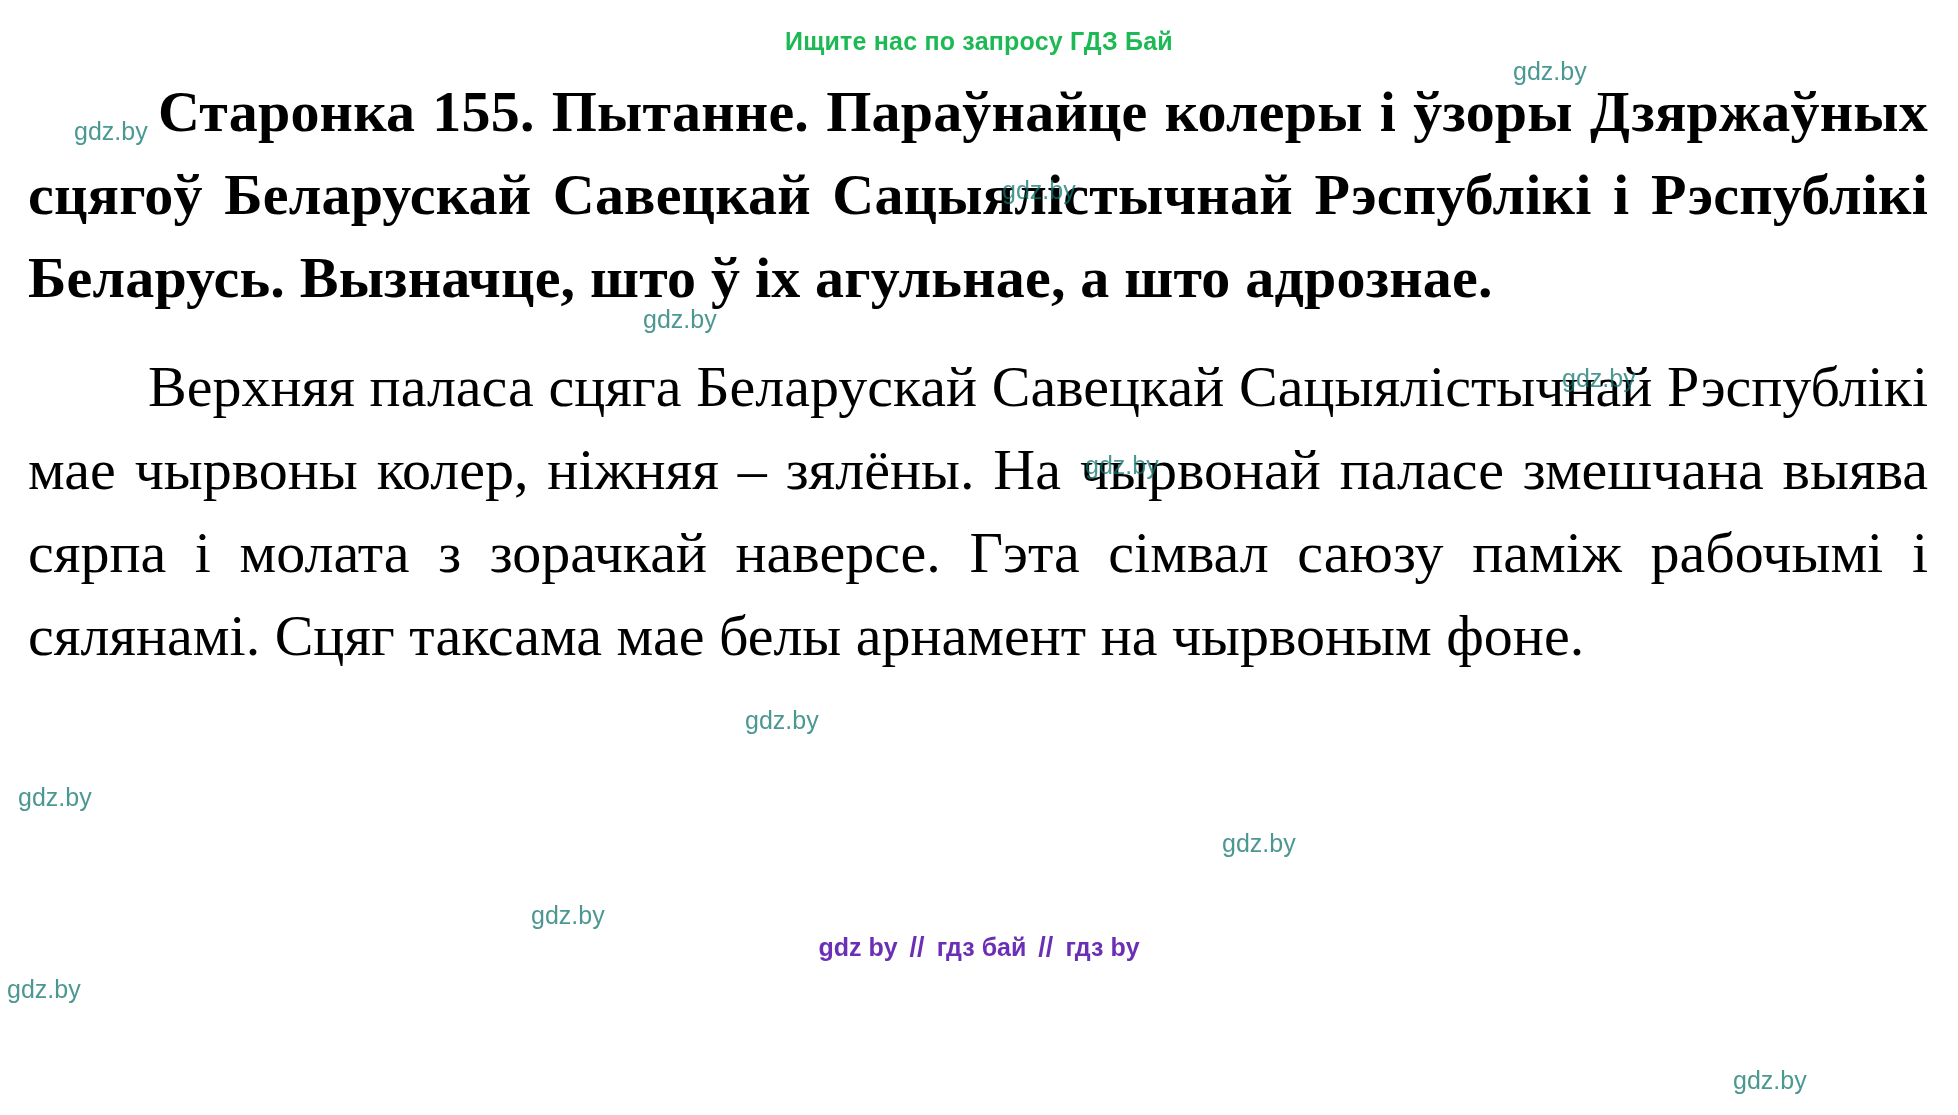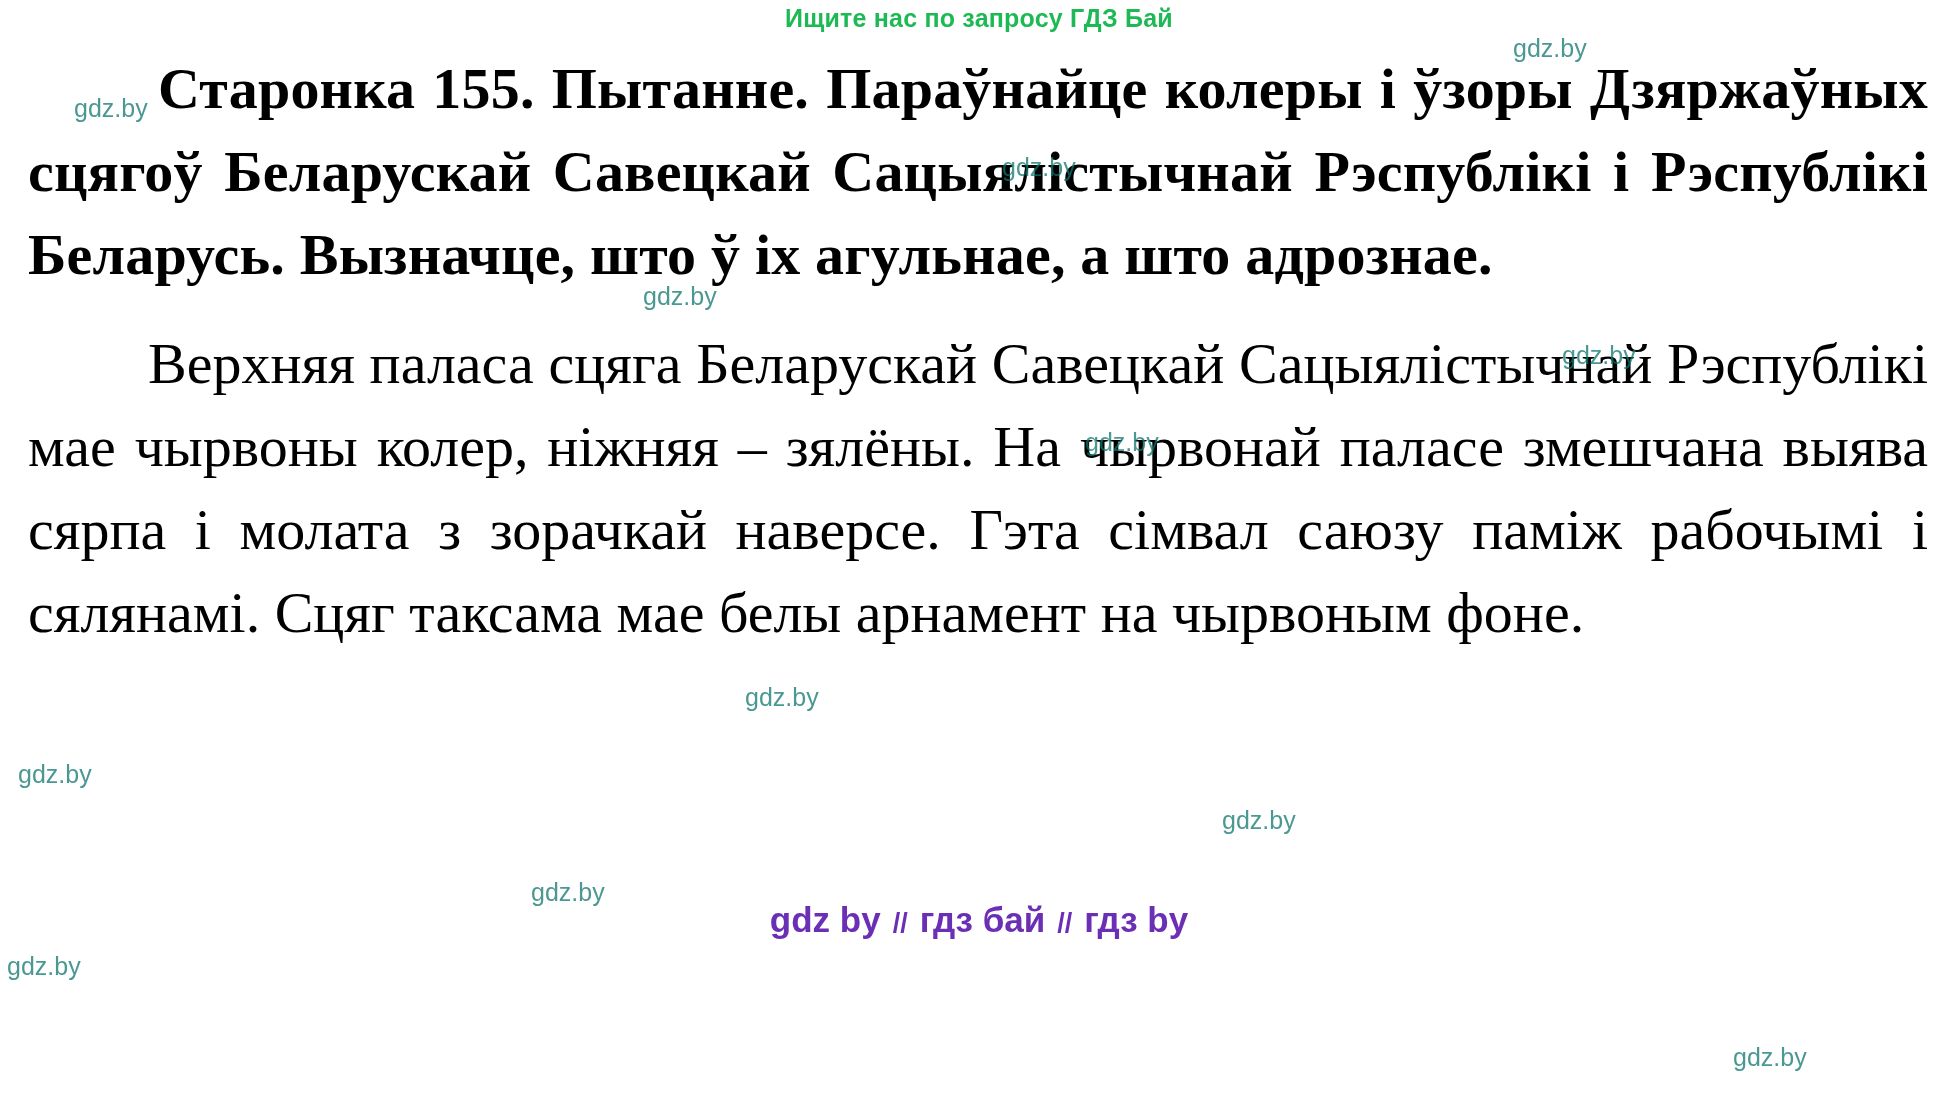--- a/index.html
+++ b/index.html
@@ -13,20 +13,21 @@
     position: relative;
     overflow: hidden;
     font-family: "Liberation Serif", serif;
   }
 
   #page {
     position: relative;
     width: 1958px;
     height: 950px;
     background: #ffffff;
+    margin-top: 23px;
   }
 
   
   .top-banner {
     position: absolute;
     top: 0;
     left: 0;
     width: 1958px;
     height: 36px;
     display: flex;
@@ -90,21 +91,21 @@
   .bottom-bar {
     position: absolute;
     left: 0;
     bottom: 10px;
     width: 1958px;
     text-align: center;
     white-space: nowrap;
   }
   .bottom-bar .bb-item {
     font-family: "Liberation Sans", sans-serif;
-    font-size: 35px;
+    font-size: 25px;
     color: #6b2fb5;
     font-weight: bold;
     margin: 0 6px;
   }
   .bottom-bar .bb-sep {
     font-family: "Liberation Sans", sans-serif;
     font-size: 27px;
     color: #6b2fb5;
     font-weight: bold;
     margin: 0 2px;

